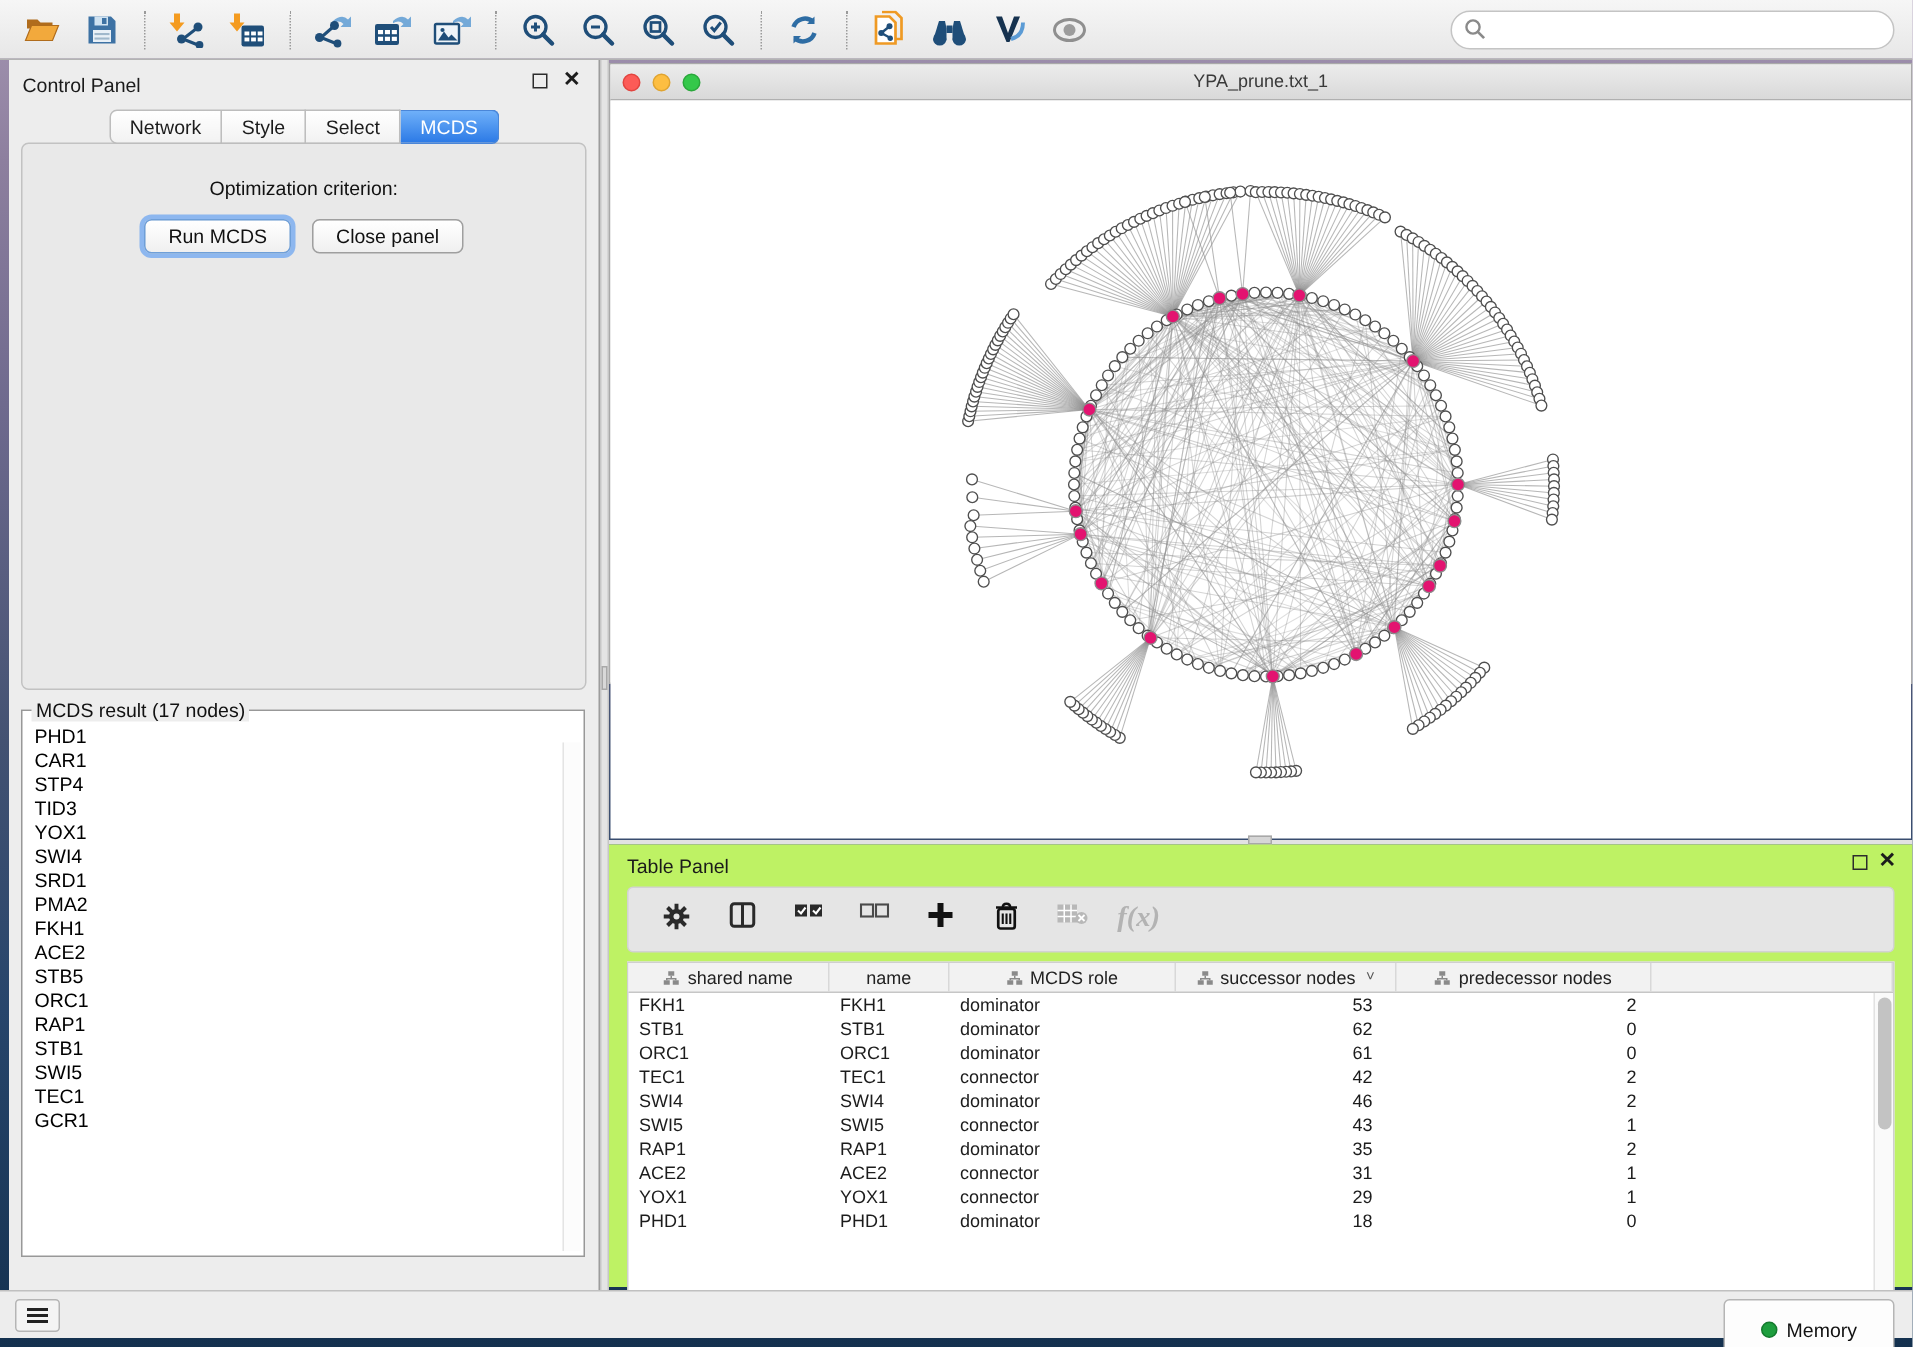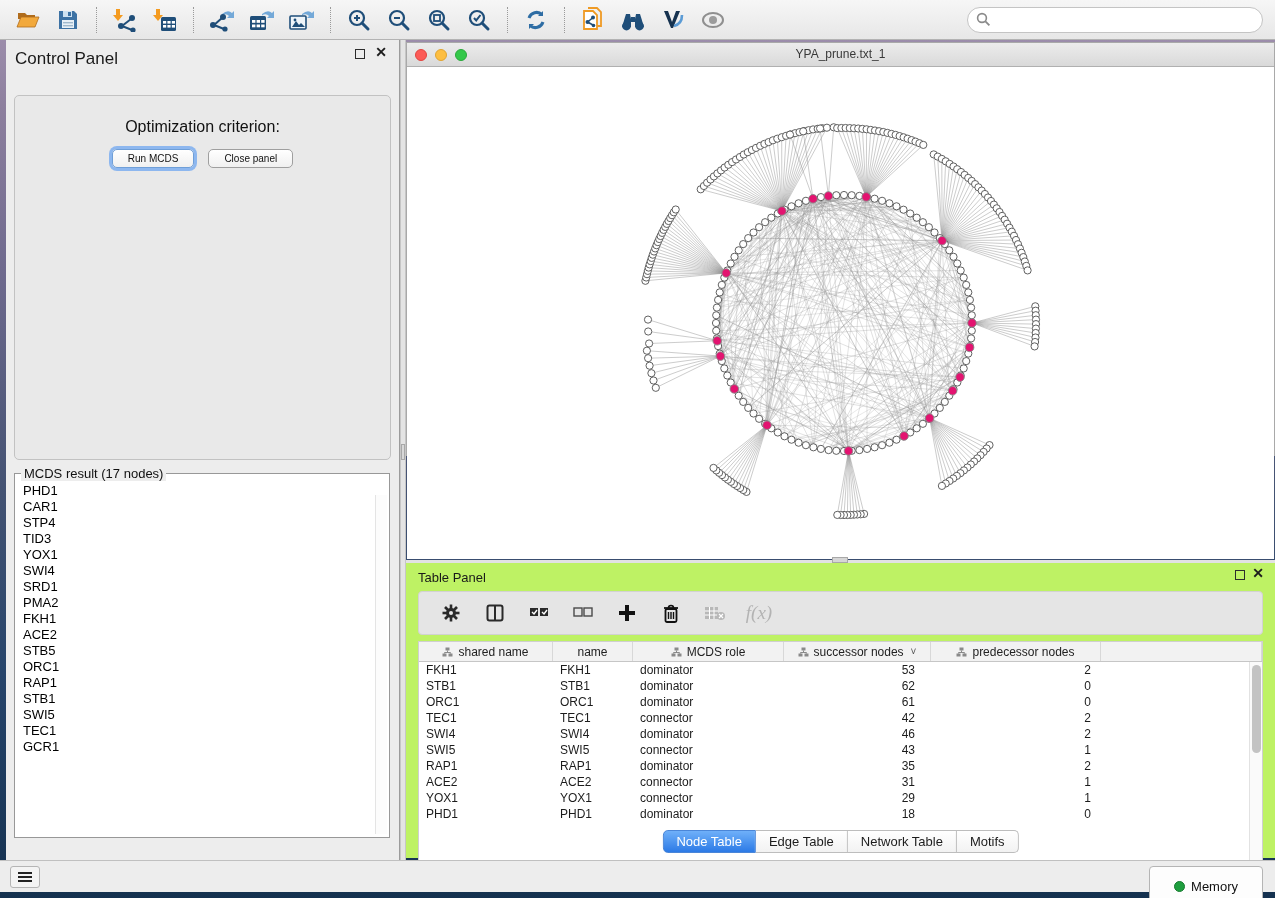--- a/index.html
+++ b/index.html
@@ -16,44 +16,44 @@
   .tbtn { width:40px; height:32px; display:flex; align-items:center; justify-content:center; flex:0 0 auto; }
   .tsep { width:1px; height:26px; border-left:1px dotted #9a9a9a; margin:0 8px; flex:0 0 auto; }
   .tspacer { flex:1 1 auto; }
   .searchbox { position:relative; width:296px; height:26px; flex:0 0 auto; margin-right:4px; }
   .searchbox input { width:100%; height:100%; border:1px solid #c4c4c4; border-radius:13px;
     background:#fff; padding:0 10px 0 28px; font-size:13px; outline:none; font-family:"Liberation Sans",sans-serif;}
   .searchbox .mag { position:absolute; left:9px; top:5px; }
   
   .control-panel { position:absolute; left:6px; top:40px; width:394px; height:820px;
     background:#ededed; border-right:1px solid #9c9c9c; }
-  .cp-title { position:absolute; left:9px; top:9px; font-size:17px; color:#1a1a1a; }
+  .cp-title { position:absolute; left:9px; top:9px; font-size:13px; color:#1a1a1a; }
   .float-ico { width:10px; height:10px; border:1.6px solid #2c2c2c; display:inline-block; }
   .close-ico { font-size:14px; font-weight:700; color:#1c1c1c; line-height:10px; }
   .cp-float { position:absolute; right:34px; top:9px; } .cp-close { position:absolute; right:12px; top:7px; }
   .seg { display:inline-flex; }
   .seg .tab { background:linear-gradient(#ffffff,#f2f2f2); border:1px solid #bdbdbd; border-left:none;
     padding:3px 13px; font-size:13px; color:#1c1c1c; }
   .seg .tab:first-child { border-left:1px solid #bdbdbd; border-radius:5px 0 0 5px; }
   .seg .tab:last-child { border-radius:0 5px 5px 0; }
   .seg .tab.active { background:linear-gradient(#6fb0f9,#2c7ae6); color:#fff; border-color:#4a86d8; }
   .cp-tabs { position:absolute; left:50%; transform:translateX(-50%); top:33px; z-index:2; }
   .cp-pane { position:absolute; left:8px; right:8px; top:55px; height:365px;
     background:#e9e9e9; border:1px solid #c2c2c2; border-radius:5px; }
-  .opt-label { text-align:center; margin-top:22px; font-size:16px; color:#111; }
+  .opt-label { text-align:center; margin-top:22px; font-size:13px; color:#111; }
   .combo { position:relative; width:312px; height:24px; margin:13px auto 0;
     background:#fff; border:1px solid #adadad; border-radius:4px; font-size:13px;
     display:flex; align-items:center; padding-left:9px; }
   .combo .stepper { position:absolute; right:1px; top:1px; width:19px; height:20px; border-radius:3px;
     background:linear-gradient(#66a9f8,#2f7ce4); display:flex; flex-direction:column; align-items:center; justify-content:center; gap:2px; }
   .arr-up { width:0;height:0;border-left:4px solid transparent;border-right:4px solid transparent;border-bottom:5px solid #fff; }
   .arr-dn { width:0;height:0;border-left:4px solid transparent;border-right:4px solid transparent;border-top:5px solid #fff; }
   .btn-row { display:flex; justify-content:center; gap:14px; margin-top:13px; }
   .mac-btn { background:linear-gradient(#ffffff,#f0f0f0); border:1px solid #9f9f9f; border-radius:5px;
-    font-size:10px; padding:3px 15px; color:#111; font-family:"Liberation Sans",sans-serif; }
+    font-size:13px; padding:3px 15px; color:#111; font-family:"Liberation Sans",sans-serif; }
   .mac-btn.focused { box-shadow:0 0 0 3px rgba(110,166,240,.75); border-color:#6f9fd8; }
   fieldset.mcds-box { position:absolute; left:8px; width:376px; top:426px; height:372px;
     background:#fff; border:1px solid #989898; }
   fieldset.mcds-box legend { font-size:13px; margin-left:6px; padding:0 3px; background:#ededed; color:#111; }
   .mcds-list { list-style:none; padding:2px 0 0 8px; font-size:13px; line-height:16px; color:#000; }
   .mcds-scroll { position:absolute; top:14px; right:2px; bottom:3px; width:12px; background:#fcfcfc; border-left:1px solid #e4e4e4; }
   
   .v-divider { position:absolute; left:400px; top:40px; width:6px; height:820px; background:#e4e4e4;
     border-left:1px solid #c6c6c6; border-right:1px solid #c6c6c6; }
   .v-handle { position:absolute; left:0; top:404px; width:4px; height:16px; background:#d8d8d8; border:1px solid #a8a8a8; }
@@ -69,21 +69,21 @@
   .tl.grn { left:48px; background:#34c84a; border:1px solid #2aa83b; }
   .net-title { text-align:center; font-size:12px; line-height:23px; color:#393939; }
   .net-canvas { position:relative; width:867px; height:492px; background:#fff; }
   .net-canvas svg { position:absolute; left:0; top:0; }
   
   .table-panel { position:absolute; left:406px; top:563px; width:869px; height:295px; background:#bef264; }
   .tp-title { position:absolute; left:12px; top:7px; font-size:13px; color:#1a1a1a; }
   .tp-float { position:absolute; right:30px; top:7px; } .tp-close { position:absolute; right:11px; top:5px; }
   .tp-toolbar { position:absolute; left:12px; right:12px; top:28px; height:44px; background:#e5e5e5;
     border:1px solid #d2d2d2; border-radius:4px; display:flex; align-items:center; gap:20px; padding-left:20px; }
-  .tp-tool { display:flex; align-items:center; justify-content:center; width:24px; height:24px; }
+  .tp-tool { display:flex; justify-content:center; width:24px; height:24px;font-weight:bold; }
   .fx-text { font-family:"Liberation Serif",serif; font-style:italic; font-size:19px; color:#b3b3b3; }
   .tbl-wrap { position:absolute; left:12px; right:12px; top:78px; height:232px; background:#fff; border:1px solid #cfcfcf; }
   .tbl-head { display:flex; height:20px; background:#f2f2f2; border-bottom:1px solid #c6c6c6; font-size:12px; color:#222; }
   .th { display:flex; align-items:center; gap:5px; justify-content:center; border-right:1px solid #d8d8d8; overflow:hidden; }
   .th .lbl { white-space:nowrap; }
   .sortv { color:#555; font-size:10px; margin-left:2px; }
   .tbl-body { position:relative; font-size:12px; }
   .tr { display:flex; height:16px; line-height:16px; }
   .td { overflow:hidden; white-space:nowrap; padding-left:7px; }
   .td.num { text-align:right; padding-right:16px; padding-left:0; }
@@ -267,20 +267,26 @@
       <line x1="9.4" y1="9.4" x2="13.4" y2="13.4" stroke="#8a8a8a" stroke-width="1.8"></line>
     </svg>
     <input type="text" placeholder="" style="">
   </div>
 </div>
 
 <div class="control-panel">
   <div class="cp-title">Control Panel</div>
   <span class="cp-float float-ico"></span>
   <span class="cp-close close-ico">✕</span>
+  <div class="seg cp-tabs">
+    <div class="tab">Network</div>
+    <div class="tab">Style</div>
+    <div class="tab">Select</div>
+    <div class="tab active">MCDS</div>
+  </div>
   <div class="cp-pane">
     <div class="opt-label">Optimization criterion:</div>
     <div class="btn-row">
       <button class="mac-btn focused">Run MCDS</button>
       <button class="mac-btn">Close panel</button>
     </div>
   </div>
   <fieldset class="mcds-box">
     <legend>MCDS result (17 nodes)</legend>
     <ul class="mcds-list">
@@ -1372,26 +1378,20 @@
     <div class="td w3 num">18</div>
     <div class="td w4 num">0</div>
     <div class="td w5"></div>
   </div>
 </div>
     <div class="tbl-scroll">
       <div class="tbl-thumb"></div>
     </div>
   </div>
 
-  <div class="seg tp-tabs">
-    <div class="tab active">Node Table</div>
-    <div class="tab">Edge Table</div>
-    <div class="tab">Network Table</div>
-    <div class="tab">Motifs</div>
-  </div>
 </div>
 
 <div class="statusbar">
   <div class="list-btn">
     <span class="hamburger">
         <i></i>
         <i></i>
         <i></i>
       </span>
   </div>

